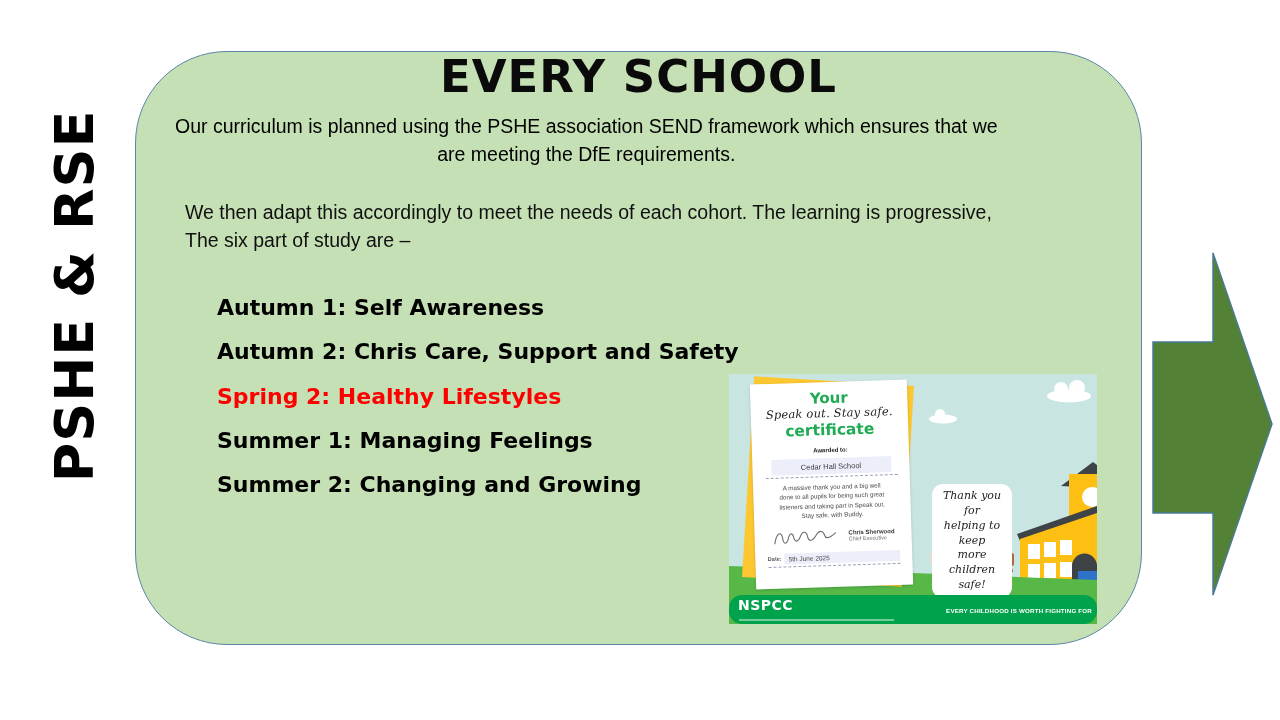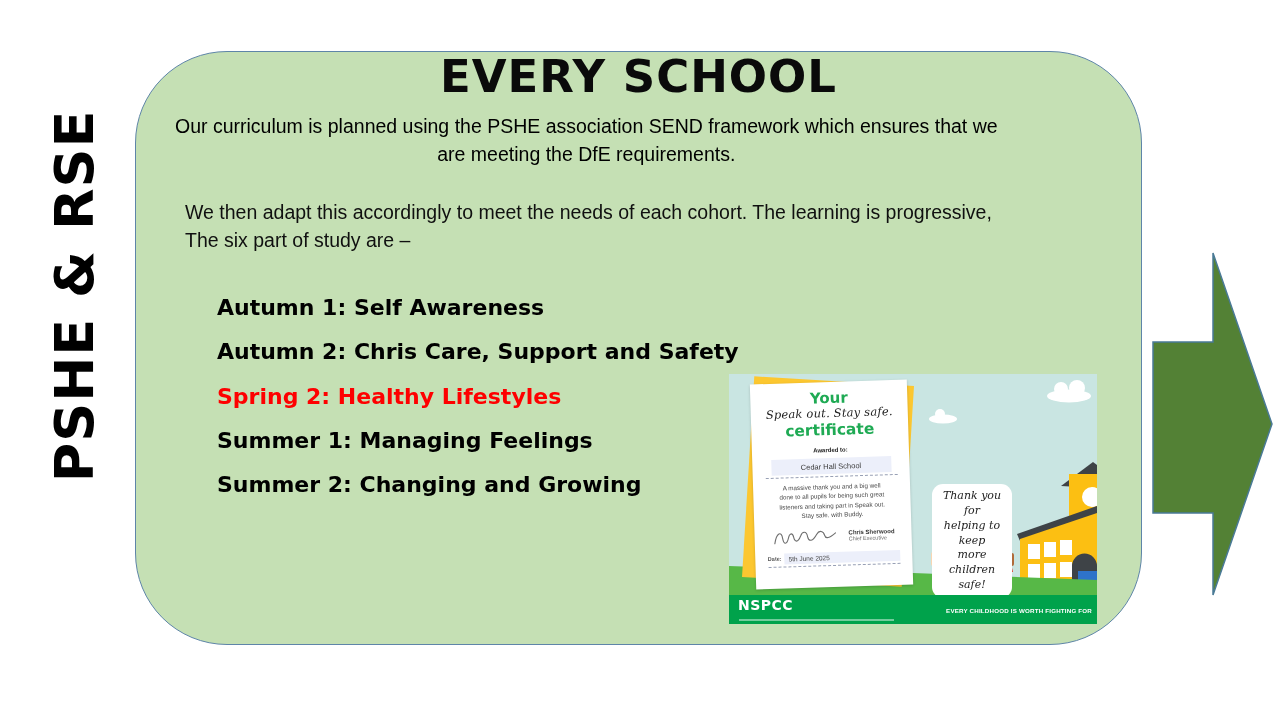--- a/index.html
+++ b/index.html
@@ -73,21 +73,21 @@
   .date-box{flex:1;background:#eceffa;font-size:6.5px;text-align:left;padding:2px 4px;color:#444;}
   .bubble{
     position:absolute;left:203px;top:110px;width:76px;background:#fff;border-radius:11px;
     padding:5px 2px;font-size:11px;line-height:1.35;text-align:center;color:#222;
     font-family:"DejaVu Serif",serif;font-style:italic;z-index:5;
   }
   .bubble:after{
     content:"";position:absolute;left:15px;bottom:-6px;width:0;height:0;
     border:5px solid transparent;border-top-color:#fff;border-left-color:#fff;transform:skewX(-18deg);
   }
-  .band{position:absolute;left:0;bottom:0;width:368px;height:29px;background:var(--nspcc-green,#00a24b);z-index:6;}
+  .band{position:absolute;left:0;bottom:0;width:368px;height:29px;background:var(--nspcc-green,#00a24b);z-index:6;border-radius:13px;}
   .band-brand{position:absolute;left:9px;top:2px;color:#fff;font-family:"DejaVu Sans",sans-serif;font-weight:900;font-size:14px;letter-spacing:.5px;}
   .band-tag{position:absolute;right:5px;top:12px;color:#fff;font-weight:700;font-size:6.2px;letter-spacing:.2px;white-space:nowrap;}
   .band-smallprint{position:absolute;left:10px;top:24px;width:155px;height:2px;background:rgba(255,255,255,.45);}
 </style>
 </head>
 <body>
 
 <div class="side-label">PSHE &amp; RSE</div>
 
 <div class="panel"></div>

